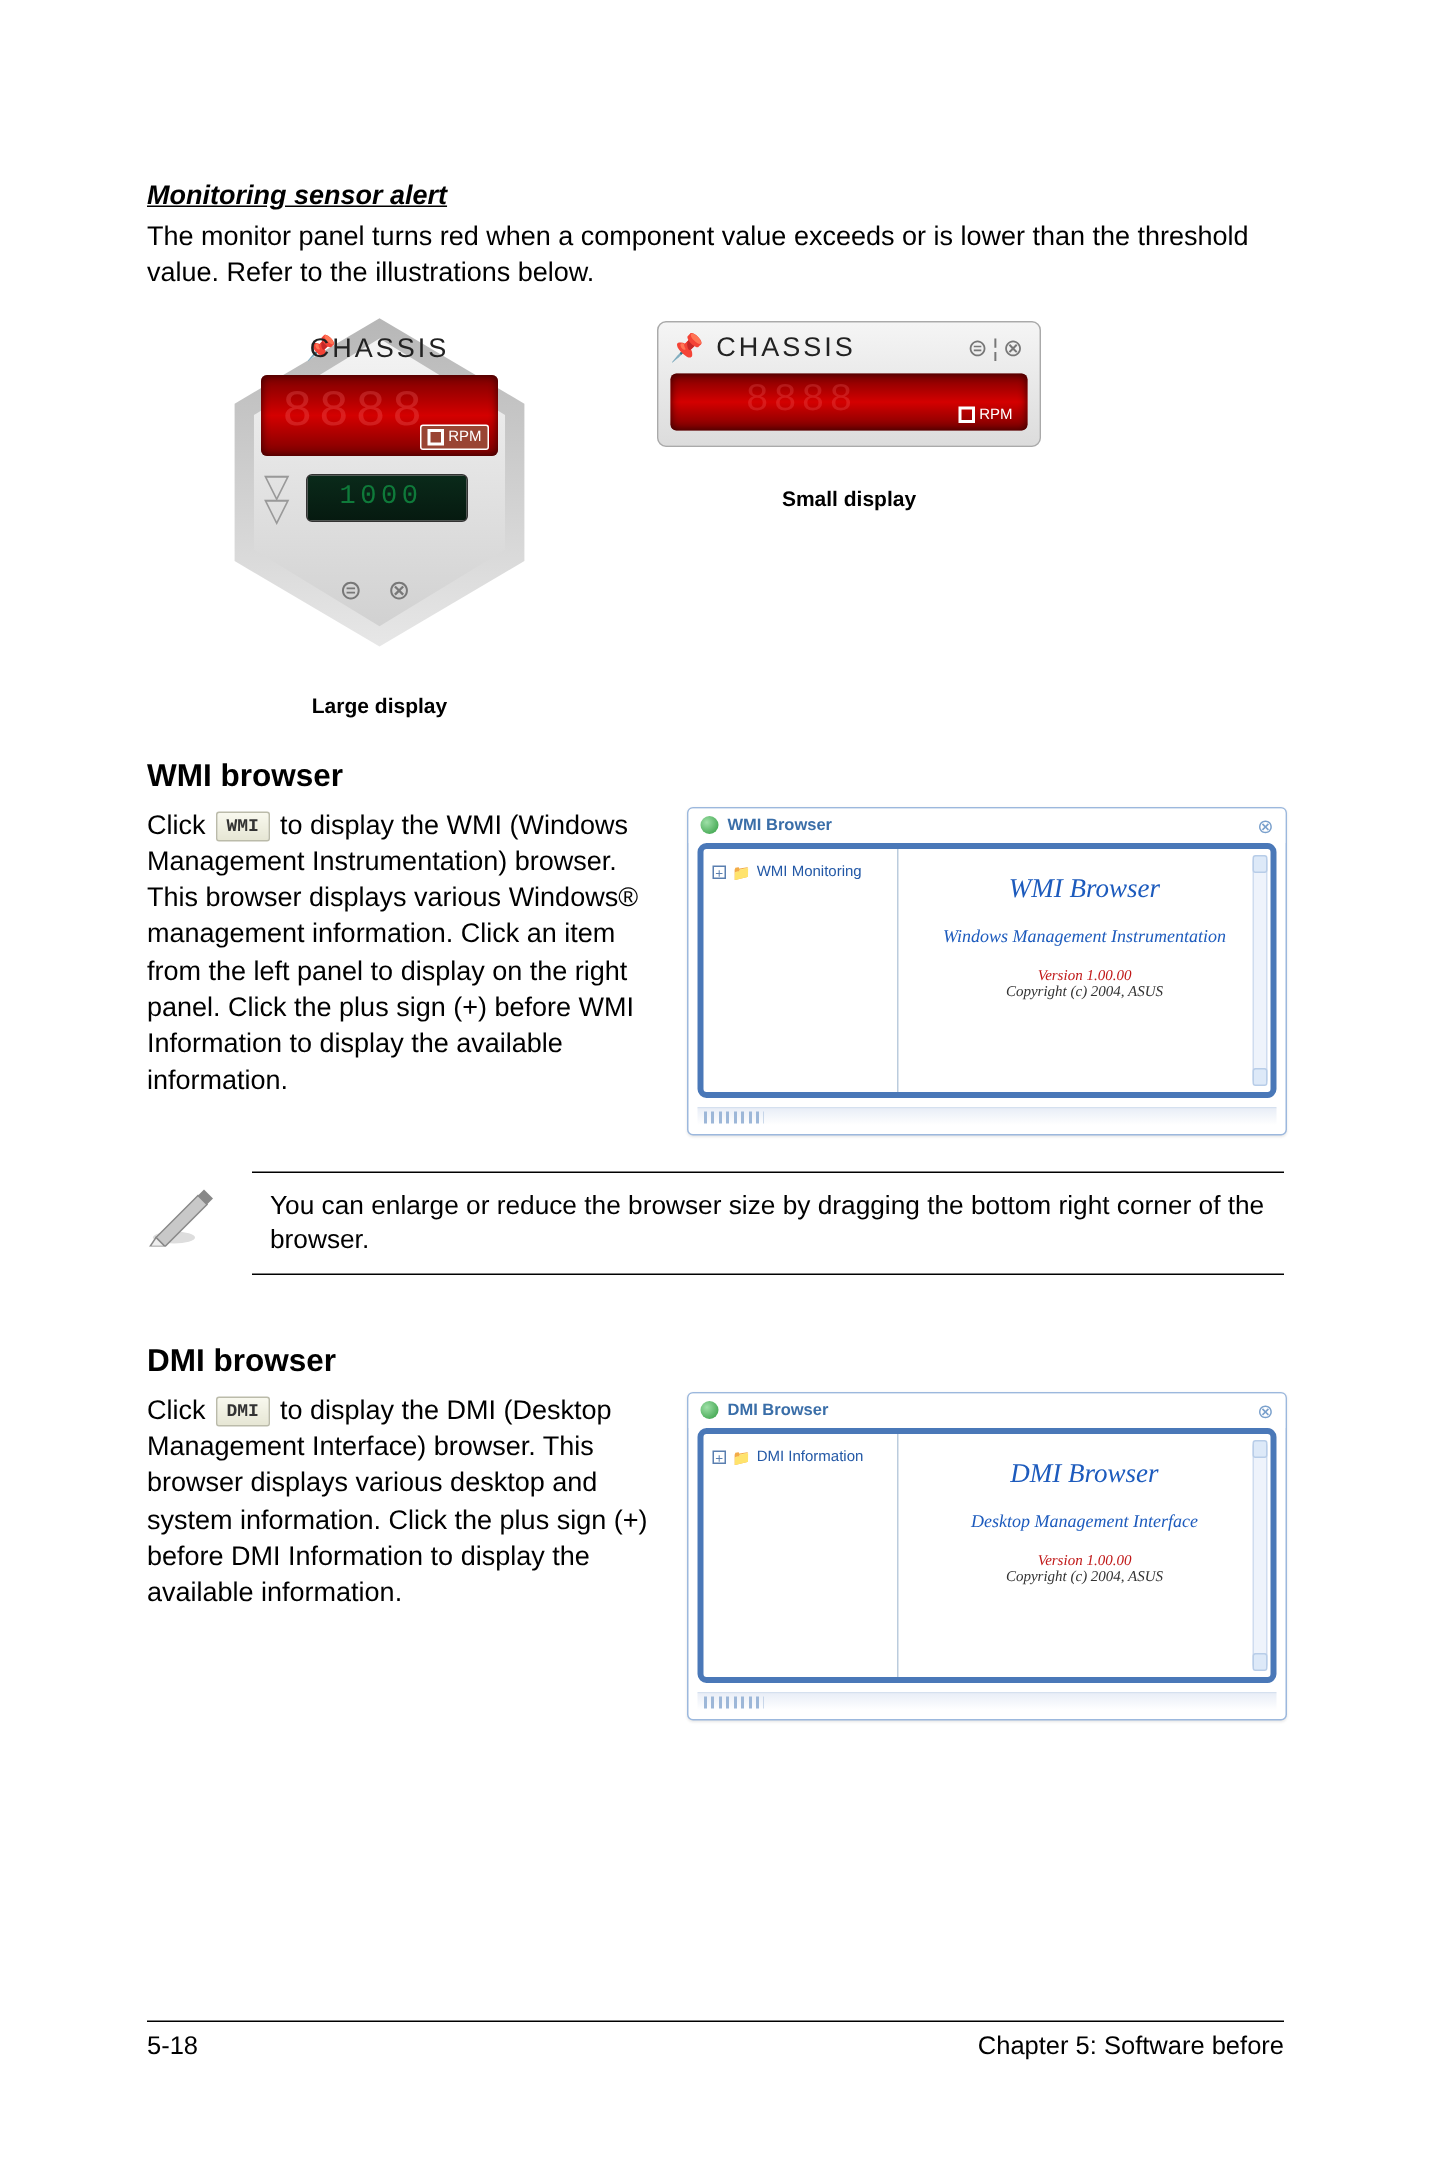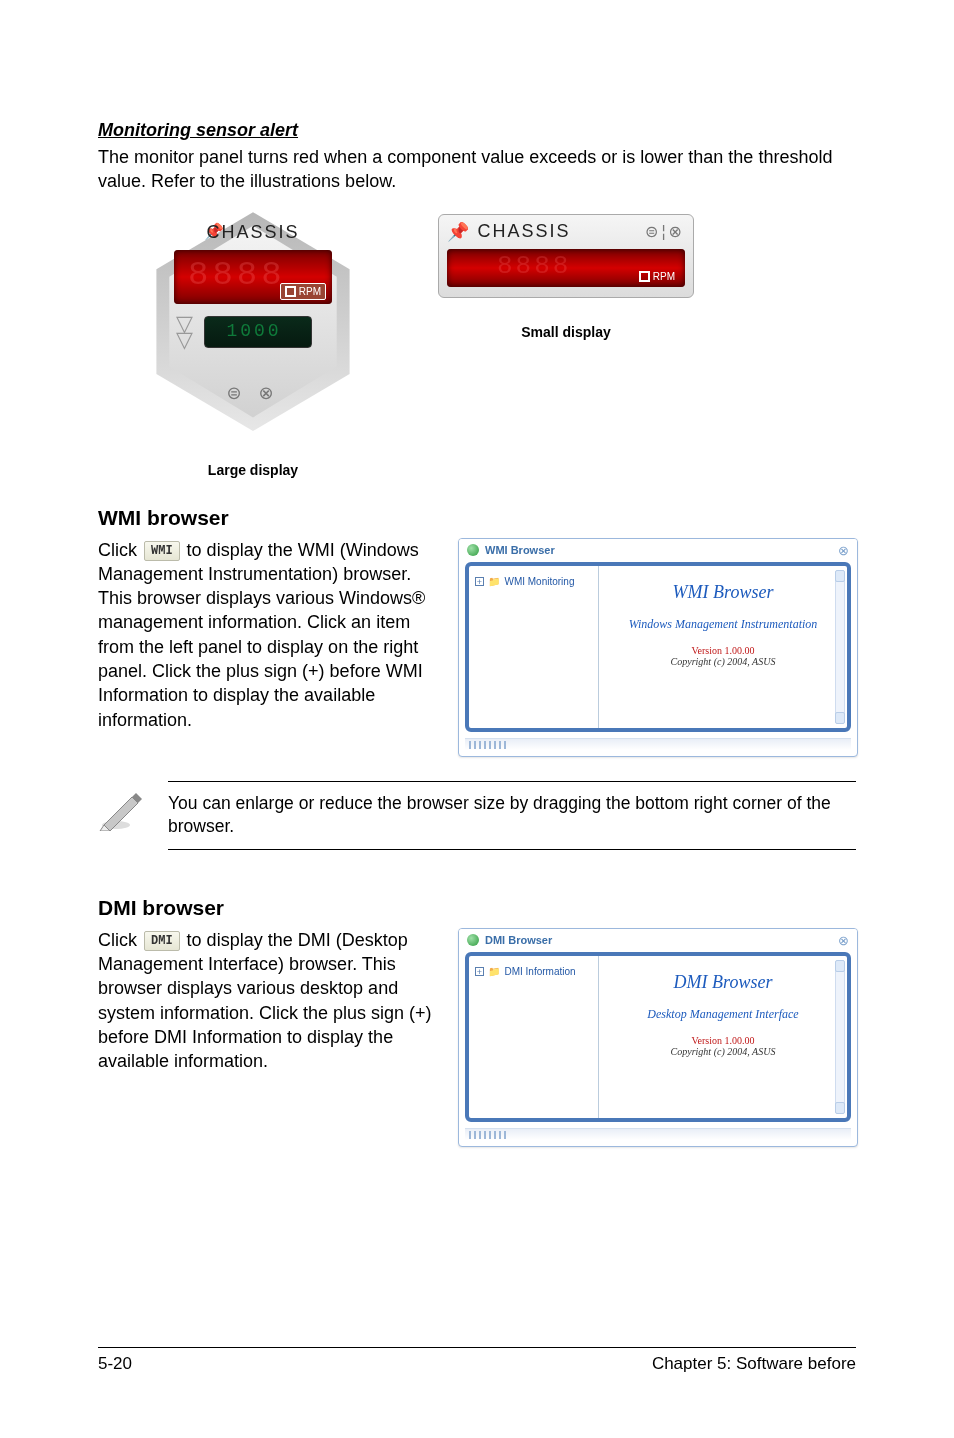--- a/index.html
+++ b/index.html
@@ -159,41 +159,41 @@
     flex: 1; padding: 16px 6px 4px; text-align: center;
     font-family: "Comic Sans MS", cursive; color: #1d5bbd;
     display: flex; flex-direction: column; justify-content: flex-start; gap: 14px;
     position: relative;
   }
   .app-right .scrollbar { position: absolute; right: 2px; top: 4px; bottom: 4px; width: 10px; background: #eef3fb; border: 1px solid #cfdcef; border-radius: 4px;}
   .app-right .scroll-up, .app-right .scroll-down { position: absolute; right: 2px; width: 10px; height: 12px; background: #dde9f8; border: 1px solid #b8cde8; border-radius: 2px;}
   .app-right .scroll-up { top: 4px; } .app-right .scroll-down { bottom: 4px; }
   .br-title { font-style: italic; font-size: 18px; }
   .br-sub { font-style: italic; font-size: 12px; line-height: 1.2; }
-  .br-ver { font-size: 10px; color: #c01818; }
+  .br-ver { font-size: 10px; color: #c01818; font-style: italic; }
   .br-copy { font-size: 10px; color: #333; font-style: italic; }
   .corner-grip {
     height: 12px; background: linear-gradient(#e9eef7,#fff);
     border-top: 1px solid #d5e0ef; margin: 0 6px 6px;
   }
   .corner-grip::after {
     content: ""; float: left; width: 40px; height: 8px;
     background: repeating-linear-gradient(90deg,#9db7d8 0 2px, transparent 2px 5px);
     margin: 2px 0 0 4px;
   }
 
   
   .note-block { display: flex; gap: 24px; align-items: flex-start; margin: 24px 0 8px; }
   .pencil {
     width: 46px; height: 46px; position: relative; flex: 0 0 46px; margin-top: 4px;
   }
   .pencil svg { width: 46px; height: 46px; }
   .note-lines { flex: 1; }
   .note-rule { border: none; border-top: 1px solid #000; margin: 0 0 10px; }
-  .note-text { font-size: 17.5px; line-height: 1.35; }
+  .note-text { font-size: 17.5px; line-height: 1.35; margin-left: 12px; }
 
   
   .footer {
     position: absolute; left: 98px; right: 98px; bottom: 64px;
     display: flex; justify-content: space-between;
     font-size: 17px; border-top: 1px solid #000; padding-top: 6px;
   }
 </style>
 </head>
 <body>
@@ -330,15 +330,15 @@
             <div class="br-copy">Copyright (c) 2004, ASUS</div>
           </div>
         </div>
       </div>
       <div class="corner-grip"></div>
     </div>
   </div>
 </div>
 
 <div class="footer">
-  <span>5-20</span>
+  <span>5-18</span>
   <span>Chapter 5: Software before</span>
 </div>
 
 </body></html>

